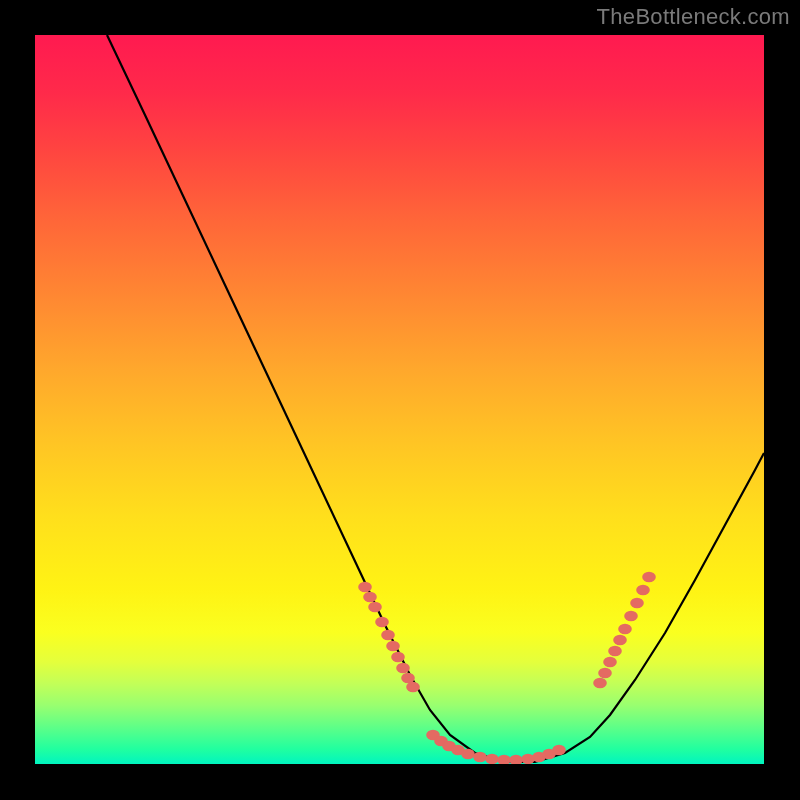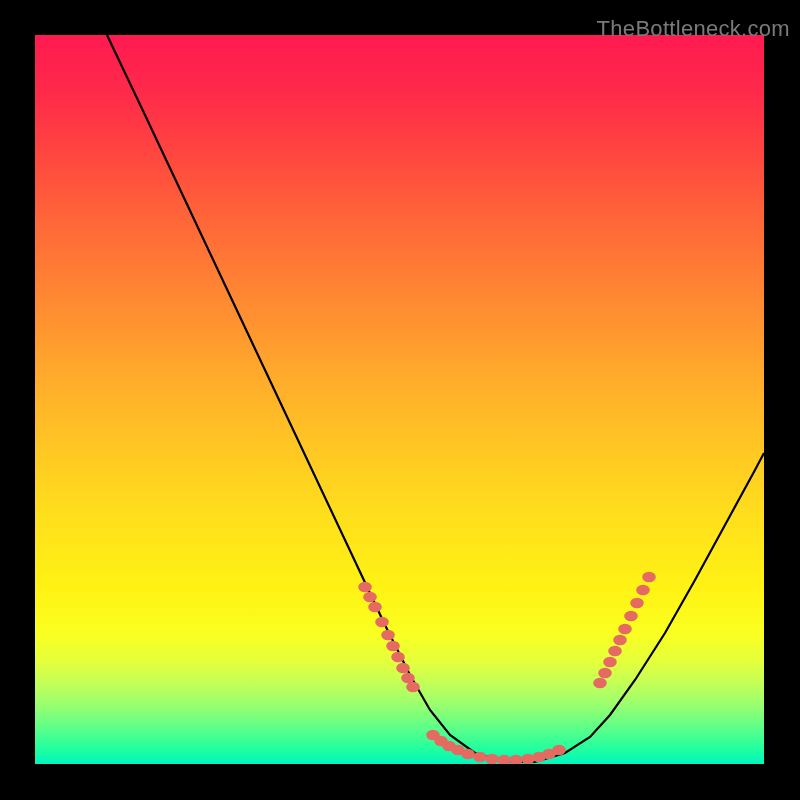--- a/index.html
+++ b/index.html
@@ -36,21 +36,20 @@
   }
   .watermark {
     position: absolute;
     top: 4px;
     right: 10px;
     color: #7a7a7a;
     font-family: Arial, Helvetica, sans-serif;
     font-size: 22px;
     letter-spacing: 0.3px;
     user-select: none;
-    margin-top: 12px;
   }
   svg.curve {
     position: absolute;
     left: 0;
     top: 0;
     width: 729px;
     height: 729px;
   }
 </style>
 </head>

